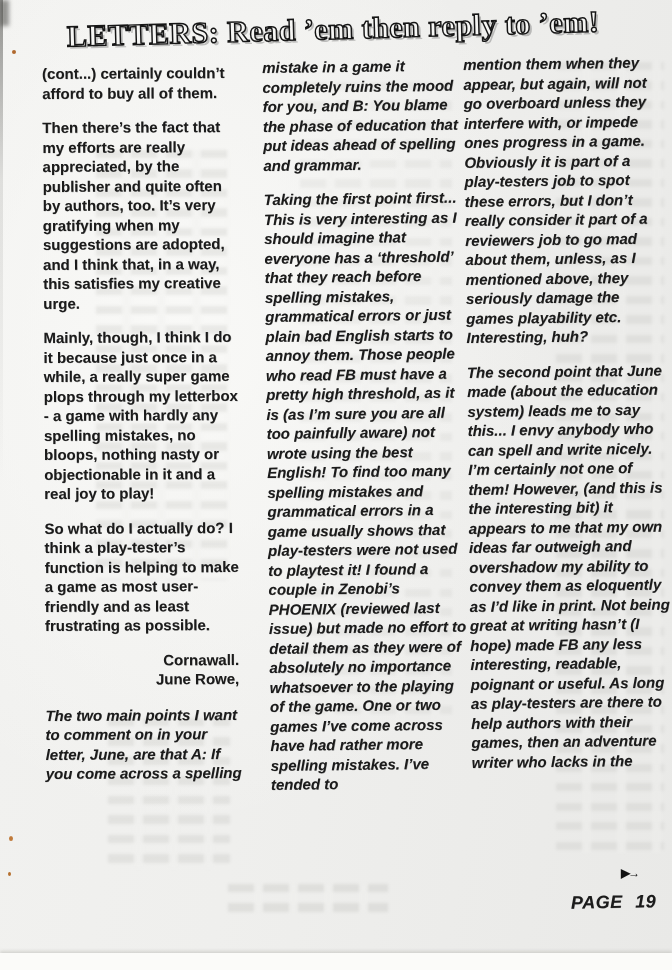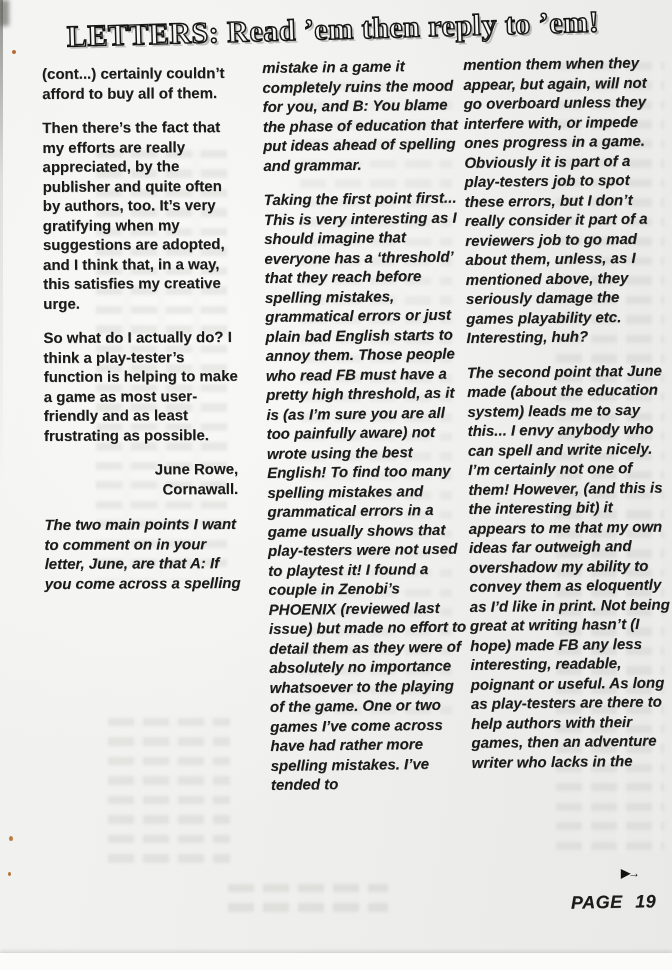--- a/index.html
+++ b/index.html
@@ -96,24 +96,25 @@
   <div class="corner-smudge"></div>
   <div class="speck s1"></div>
   <div class="speck s2"></div>
   <div class="speck s3"></div>
 
   <h1 class="header">LETTERS: Read ’em then reply to ’em!</h1>
 
   <div class="col col-1">
     <p class="letter">(cont...) certainly couldn’t afford to buy all of them.</p>
     <p class="letter">Then there’s the fact that my efforts are really appreciated, by the publisher and quite often by authors, too. It’s very gratifying when my suggestions are adopted, and I think that, in a way, this satisfies my creative urge.</p>
+    <p class="letter">Mainly, though, I think I do it because just once in a while, a really super game plops through my letterbox - a game with hardly any spelling mistakes, no bloops, nothing nasty or objectionable in it and a real joy to play!</p>
     <p class="letter">So what do I actually do? I think a play-tester’s function is helping to make a game as most user-friendly and as least frustrating as possible.</p>
     <div class="signature">
+      <p>Cornawall.</p>
       <p>June Rowe,</p>
-      <p>Cornawall.</p>
     </div>
     <p class="reply">The two main points I want to comment on in your letter, June, are that A: If you come across a spelling</p>
   </div>
 
   <div class="col col-2">
     <p class="reply">mistake in a game it completely ruins the mood for you, and B: You blame the phase of education that put ideas ahead of spelling and grammar.</p>
     <p class="reply">Taking the first point first... This is very interesting as I should imagine that everyone has a ‘threshold’ that they reach before spelling mistakes, grammatical errors or just plain bad English starts to annoy them. Those people who read FB must have a pretty high threshold, as it is (as I’m sure you are all too painfully aware) not wrote using the best English! To find too many spelling mistakes and grammatical errors in a game usually shows that play-testers were not used to playtest it! I found a couple in Zenobi’s PHOENIX (reviewed last issue) but made no effort to detail them as they were of absolutely no importance whatsoever to the playing of the game. One or two games I’ve come across have had rather more spelling mistakes. I’ve tended to</p>
   </div>
 
   <div class="col col-3">

